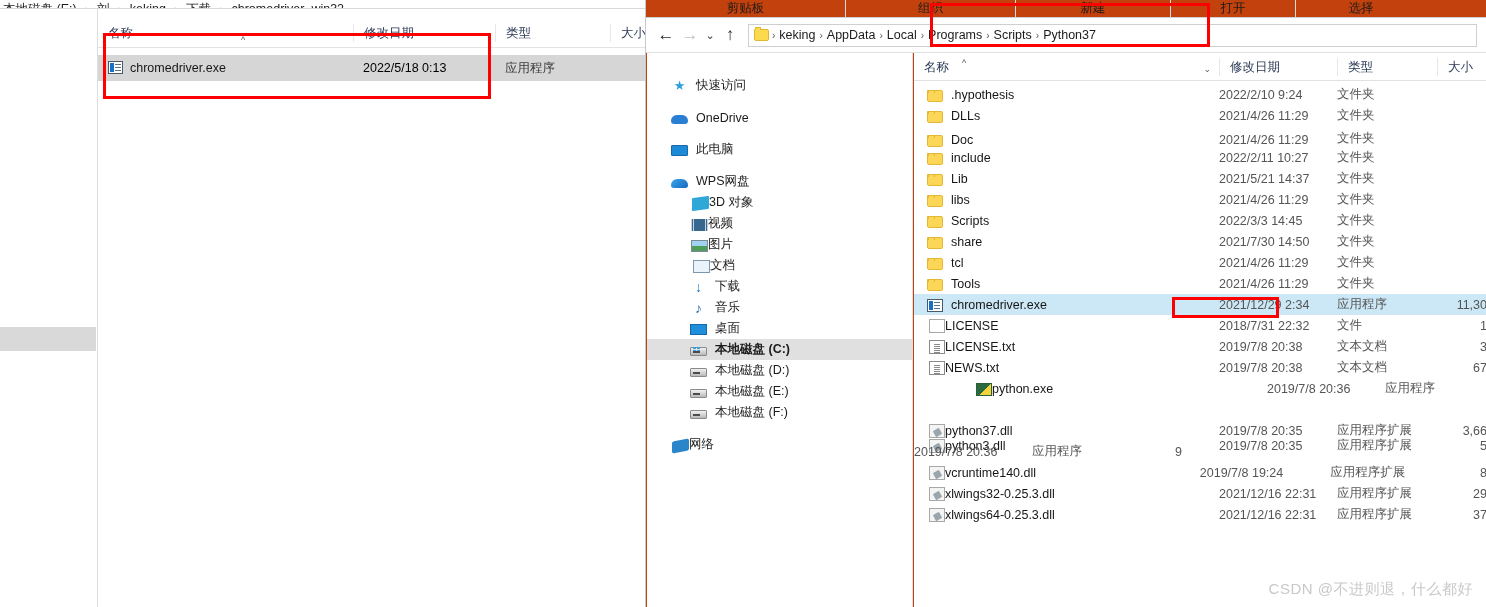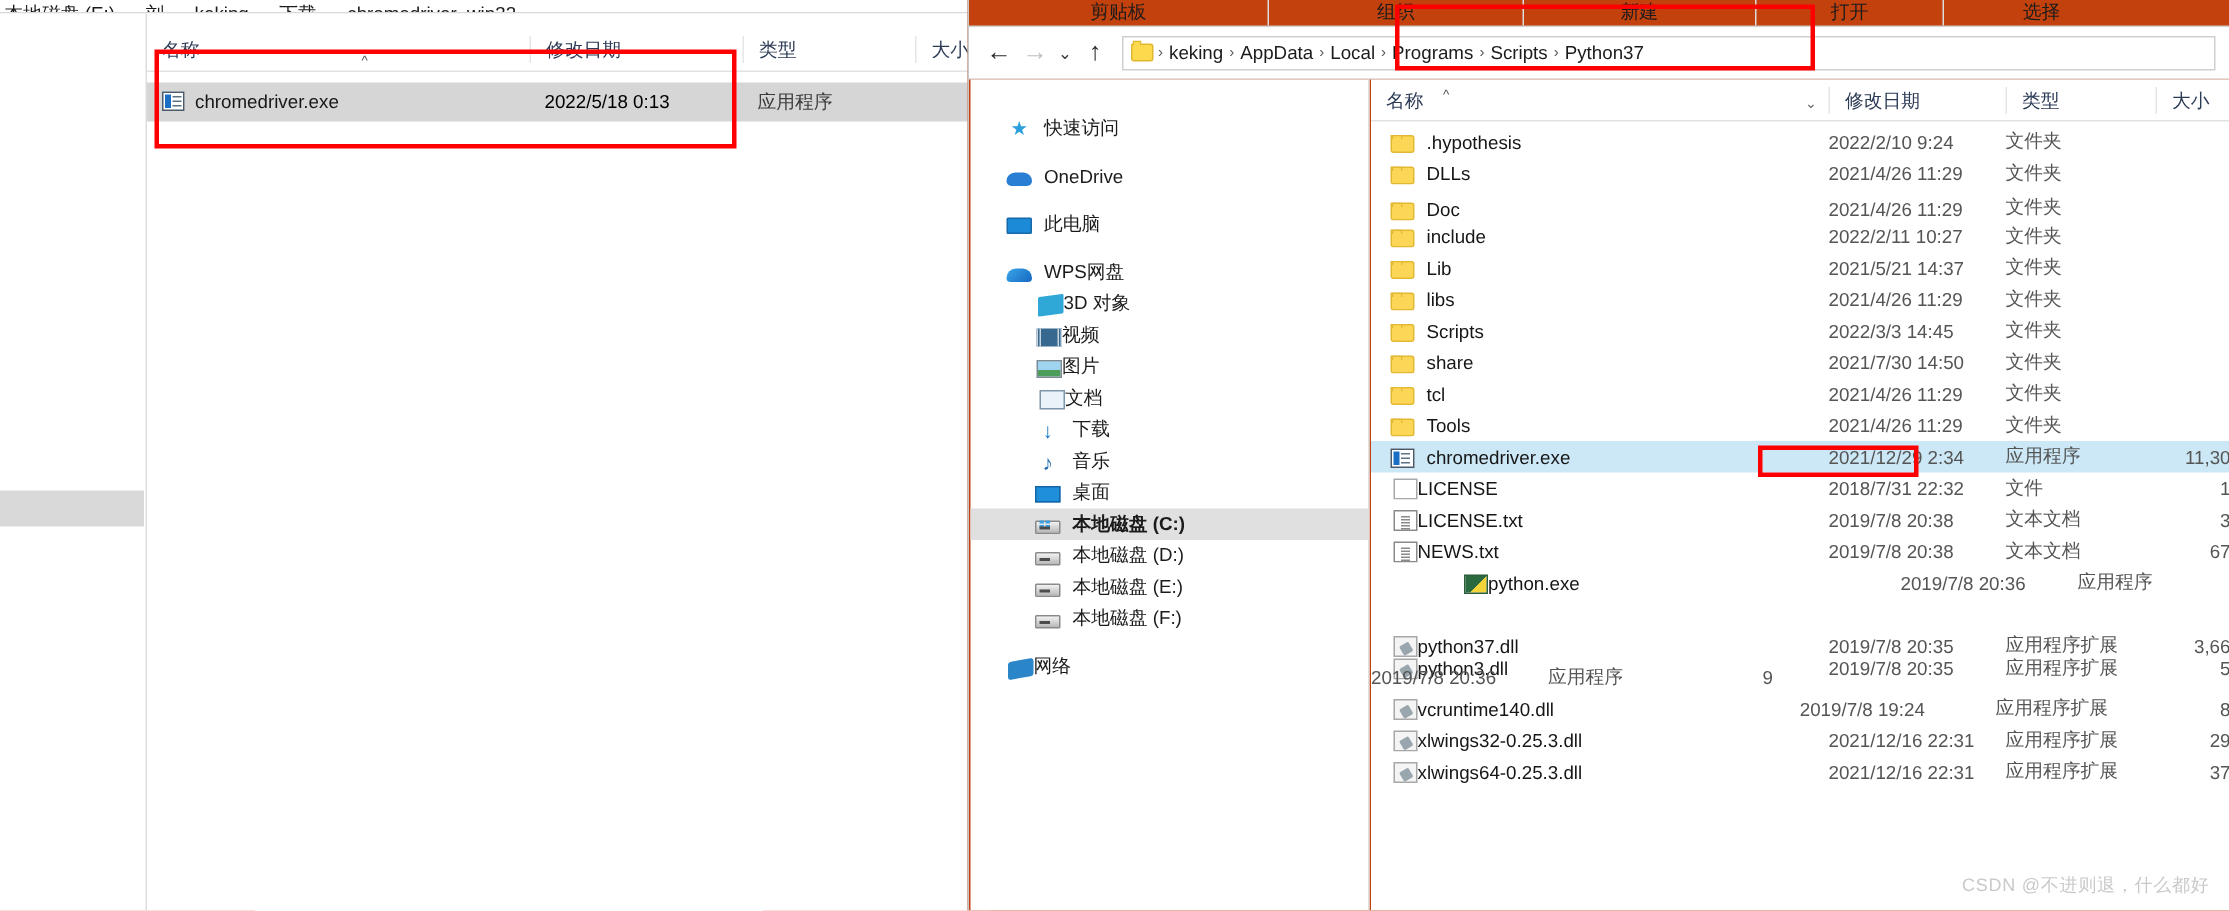--- a/index.html
+++ b/index.html
@@ -471,21 +471,21 @@
     width: 107px; height: 21px;
     border: 3px solid #ff0000;
     box-sizing: border-box;
     pointer-events: none;
   }
 
   
   #watermark {
     position: absolute;
     right: 14px; bottom: 8px;
-    font-size: 12px;
+    font-size: 15px;
     color: #c9c9c9;
     letter-spacing: 0.5px;
     white-space: nowrap;
   }
 </style>
 </head>
 <body>
 
 <div id="back-window">
 

